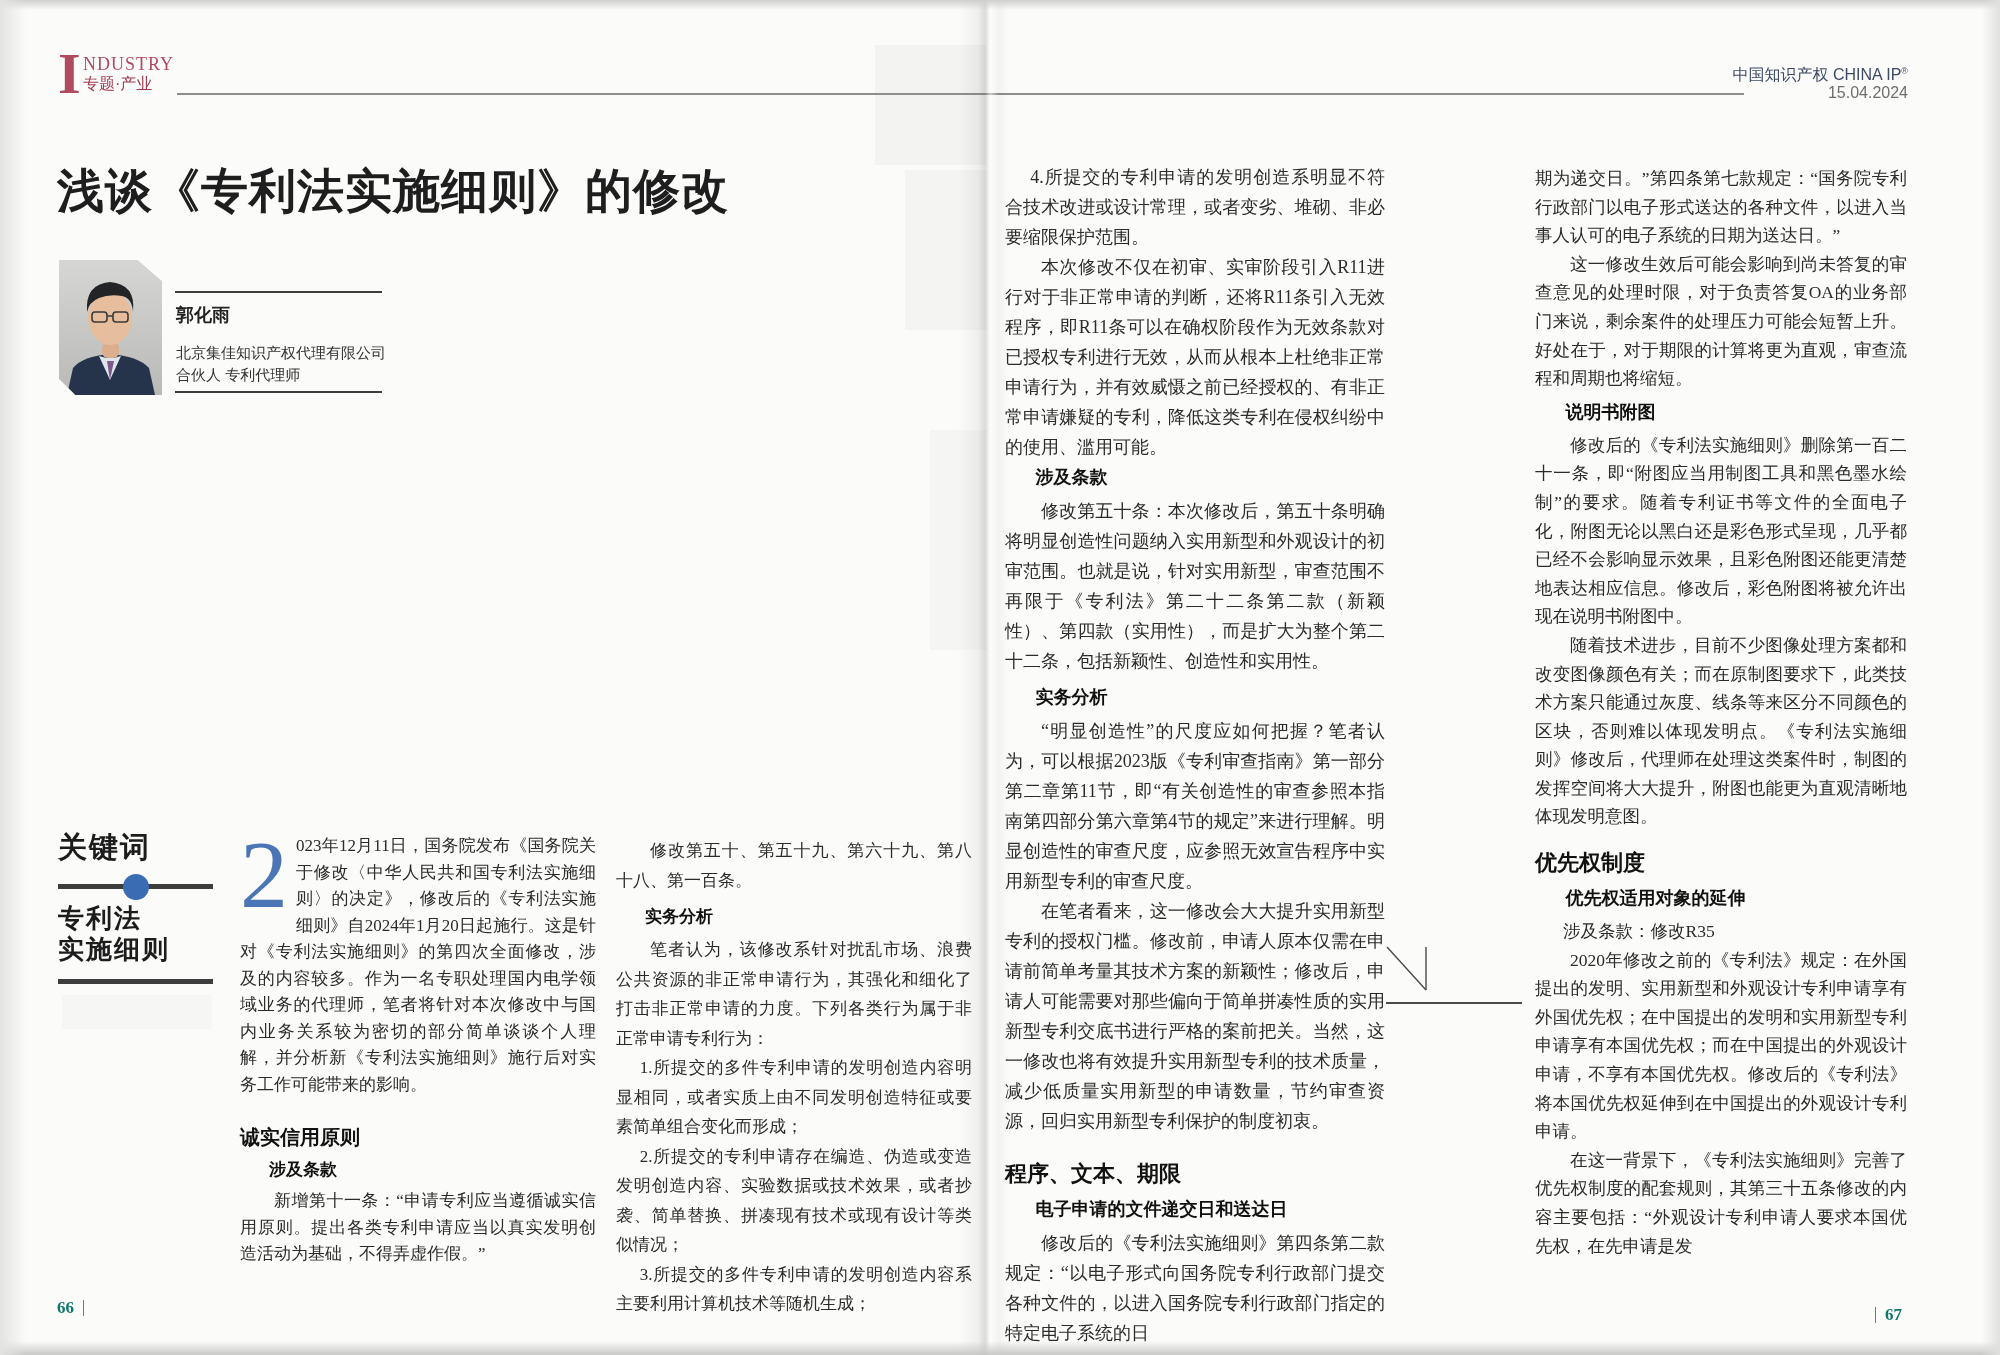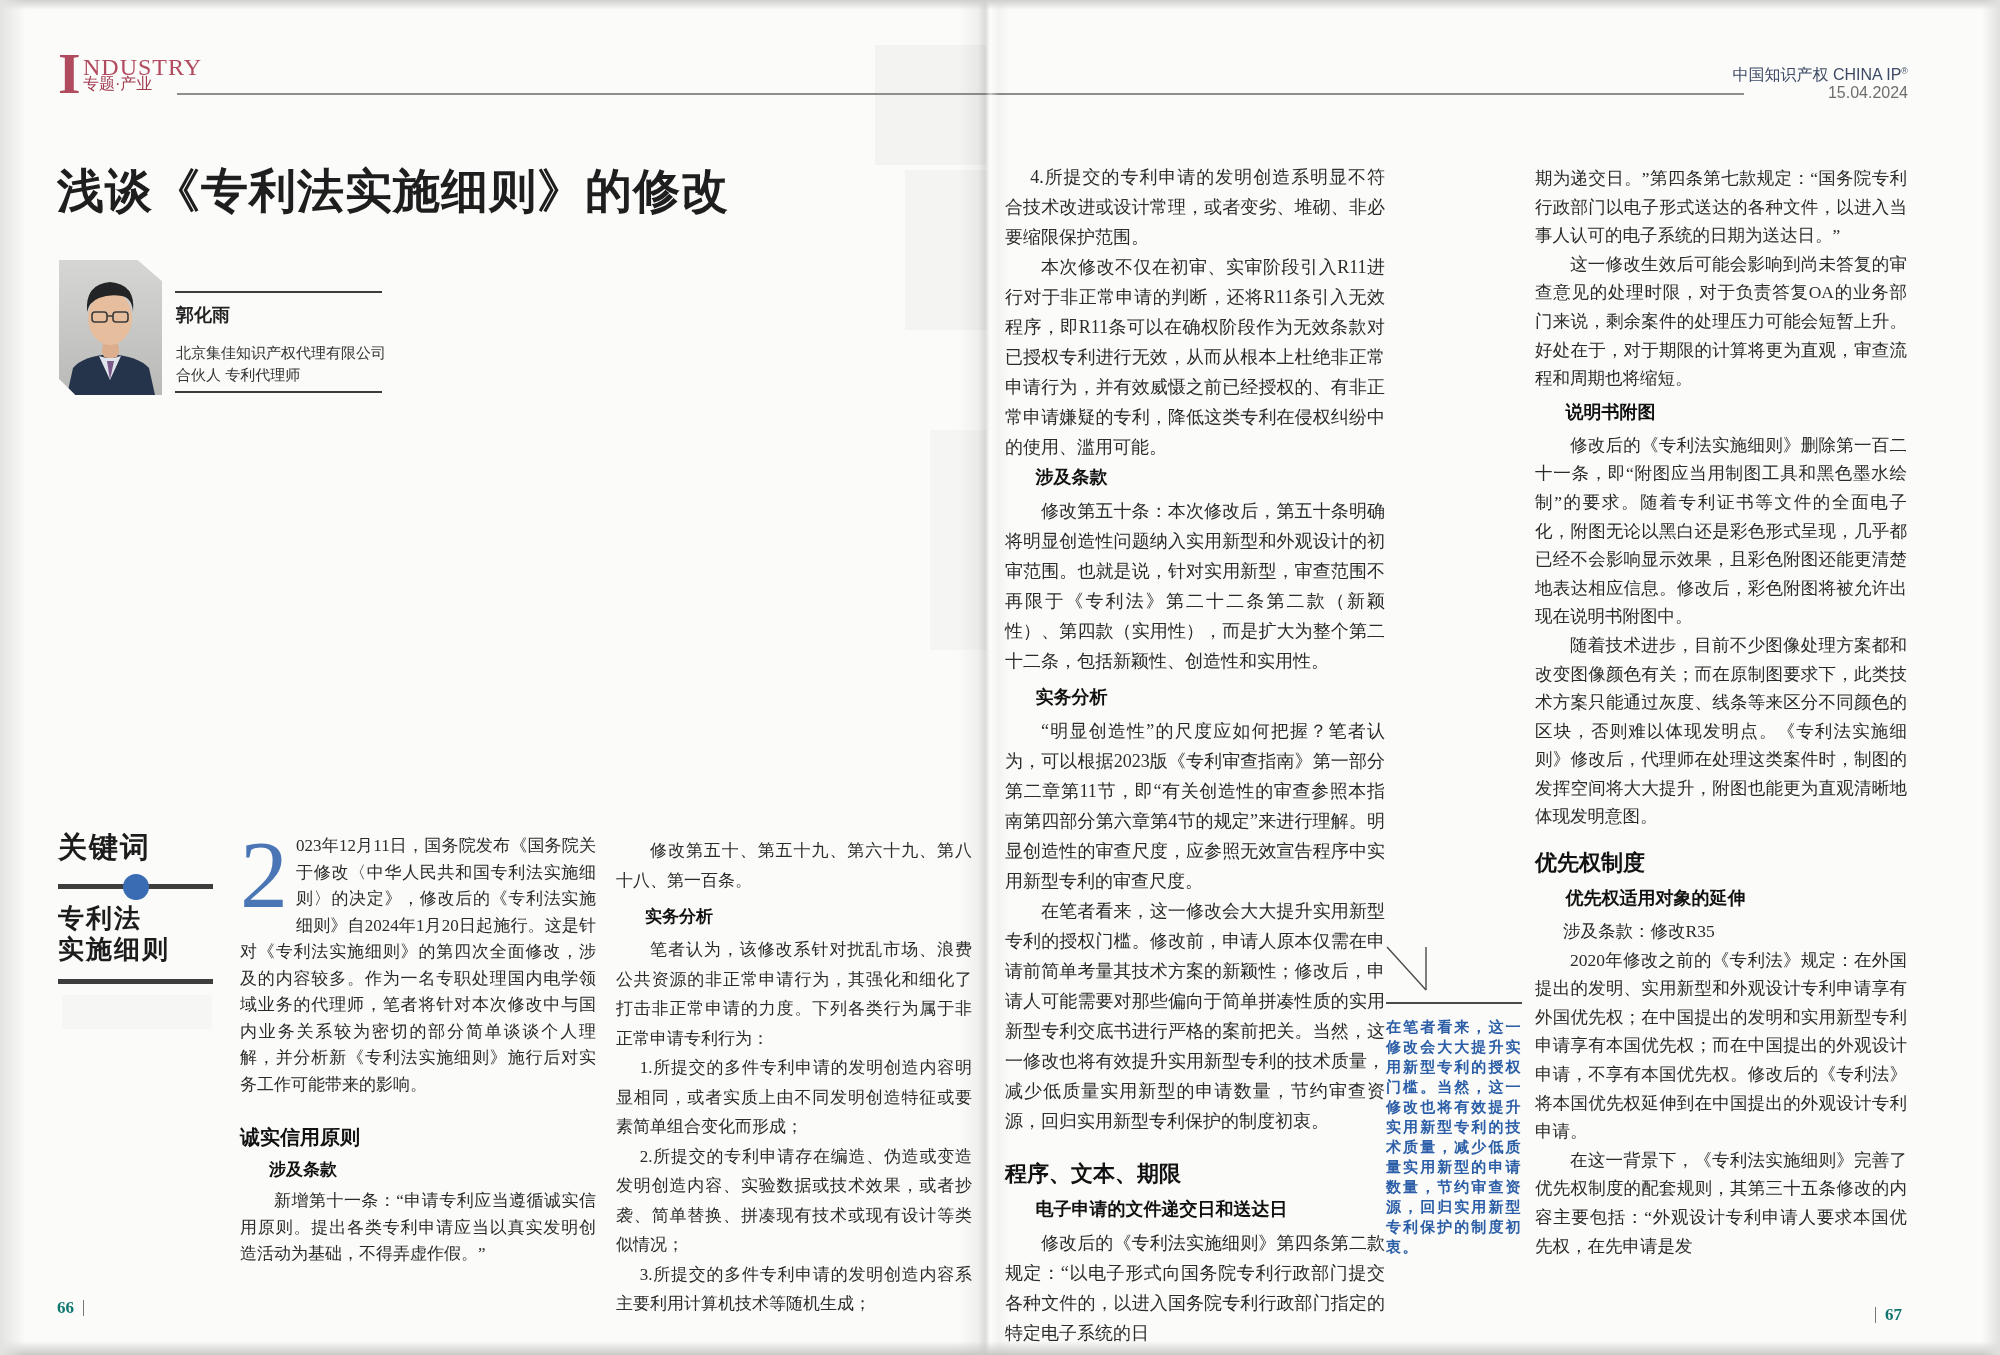--- a/index.html
+++ b/index.html
@@ -13,21 +13,21 @@
   .edge-bottom{position:absolute;left:0;bottom:0;width:100%;height:14px;background:linear-gradient(0deg,#c8c8c6,rgba(251,251,249,0));}
   .edge-left{position:absolute;left:0;top:0;width:26px;height:100%;background:linear-gradient(90deg,#e3e3e1,rgba(251,251,249,0));}
   .edge-right{position:absolute;right:0;top:0;width:18px;height:100%;background:linear-gradient(270deg,#e0e0de,rgba(251,251,249,0));}
   .fold{position:absolute;left:958px;top:0;width:52px;height:100%;
     background:linear-gradient(90deg,rgba(0,0,0,0) 0%,rgba(90,90,90,0.07) 38%,rgba(90,90,90,0.20) 52%,rgba(255,255,255,0.5) 62%,rgba(90,90,90,0.05) 78%,rgba(0,0,0,0) 100%);}
   .ghost{position:absolute;background:rgba(150,150,150,0.08);}
 
   
   .lp-header{position:absolute;left:58px;top:44px;color:#b04a5e;}
   .lp-initial{position:absolute;left:0;top:4px;font-size:58px;line-height:52px;font-weight:bold;color:#b04a5e;}
-  .lp-rest{position:absolute;left:25px;top:10px;font-size:24px;letter-spacing:1px;color:#b34b60;}
+  .lp-rest{position:absolute;left:25px;top:10px;font-size:18px;letter-spacing:1px;color:#b34b60;}
   .lp-sub{position:absolute;left:25px;top:30px;font-size:16px;color:#a23c51;font-family:"Liberation Sans","DejaVu Sans",sans-serif;}
   .header-rule{position:absolute;left:177px;top:93px;width:1567px;height:2px;background:#8e8e8e;}
 
   .article-title{position:absolute;left:57px;top:163px;width:900px;font-size:47px;line-height:56px;
     font-weight:900;color:#1e1e1e;letter-spacing:1px;font-family:"Liberation Sans","DejaVu Sans",sans-serif;}
 
   
   .photo{position:absolute;left:59px;top:260px;width:103px;height:135px;
     clip-path:polygon(0 0,76% 0,100% 16%,100% 100%,16% 100%,0 88%);}
   .author-rule{position:absolute;background:#3c3c3c;height:2px;width:207px;left:175px;}
@@ -173,21 +173,20 @@
     <div class="h-sub r">电子申请的文件递交日和送达日</div>
     <p class="ind2">修改后的《专利法实施细则》第四条第二款规定：“以电子形式向国务院专利行政部门提交各种文件的，以进入国务院专利行政部门指定的特定电子系统的日</p>
   </div>
 
   <div class="pq">
     <svg width="52" height="48" viewBox="0 0 52 48">
       <line x1="1" y1="1" x2="40" y2="44" stroke="#4a4a4a" stroke-width="1.4"></line>
       <line x1="40" y1="1" x2="40" y2="44" stroke="#4a4a4a" stroke-width="1.4"></line>
     </svg>
     <div class="pq-rule"></div>
-    <div class="pq-text">在笔者看来，这一修改会大大提升实用新型专利的授权门槛。当然，这一修改也将有效提升实用新型专利的技术质量，减少低质量实用新型的申请数量，节约审查资源，回归实用新型专利保护的制度初衷。</div>
   </div>
 
   <div class="col rcol" style="left:1535px;top:164px;width:372px;font-size:17.5px;line-height:28.6px;">
     <p>期为递交日。”第四条第七款规定：“国务院专利行政部门以电子形式送达的各种文件，以进入当事人认可的电子系统的日期为送达日。”</p>
     <p class="ind2">这一修改生效后可能会影响到尚未答复的审查意见的处理时限，对于负责答复OA的业务部门来说，剩余案件的处理压力可能会短暂上升。好处在于，对于期限的计算将更为直观，审查流程和周期也将缩短。</p>
     <div class="h-sub r" style="margin-top:6px;">说明书附图</div>
     <p class="ind2">修改后的《专利法实施细则》删除第一百二十一条，即“附图应当用制图工具和黑色墨水绘制”的要求。随着专利证书等文件的全面电子化，附图无论以黑白还是彩色形式呈现，几乎都已经不会影响显示效果，且彩色附图还能更清楚地表达相应信息。修改后，彩色附图将被允许出现在说明书附图中。</p>
     <p class="ind2">随着技术进步，目前不少图像处理方案都和改变图像颜色有关；而在原制图要求下，此类技术方案只能通过灰度、线条等来区分不同颜色的区块，否则难以体现发明点。《专利法实施细则》修改后，代理师在处理这类案件时，制图的发挥空间将大大提升，附图也能更为直观清晰地体现发明意图。</p>
     <div class="h-sec r" style="margin-top:18px;">优先权制度</div>
     <div class="h-sub r">优先权适用对象的延伸</div>

